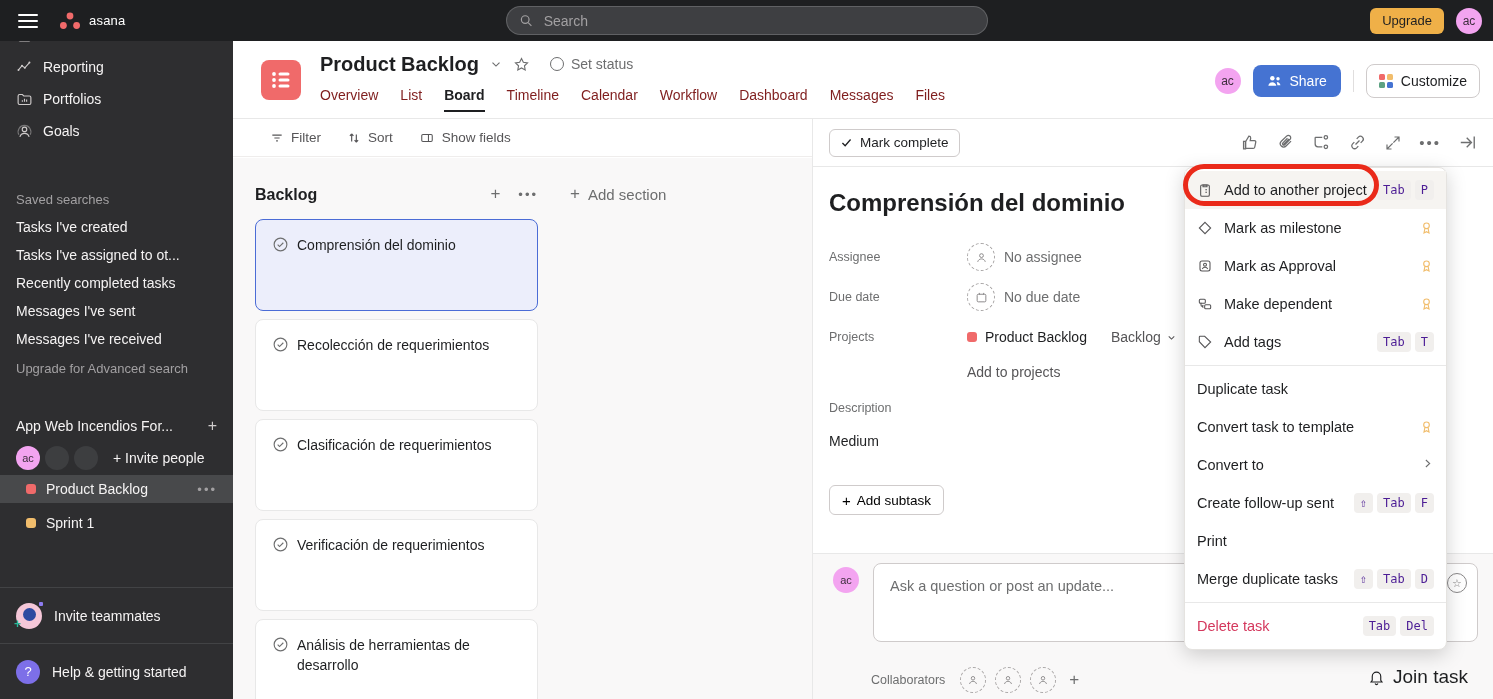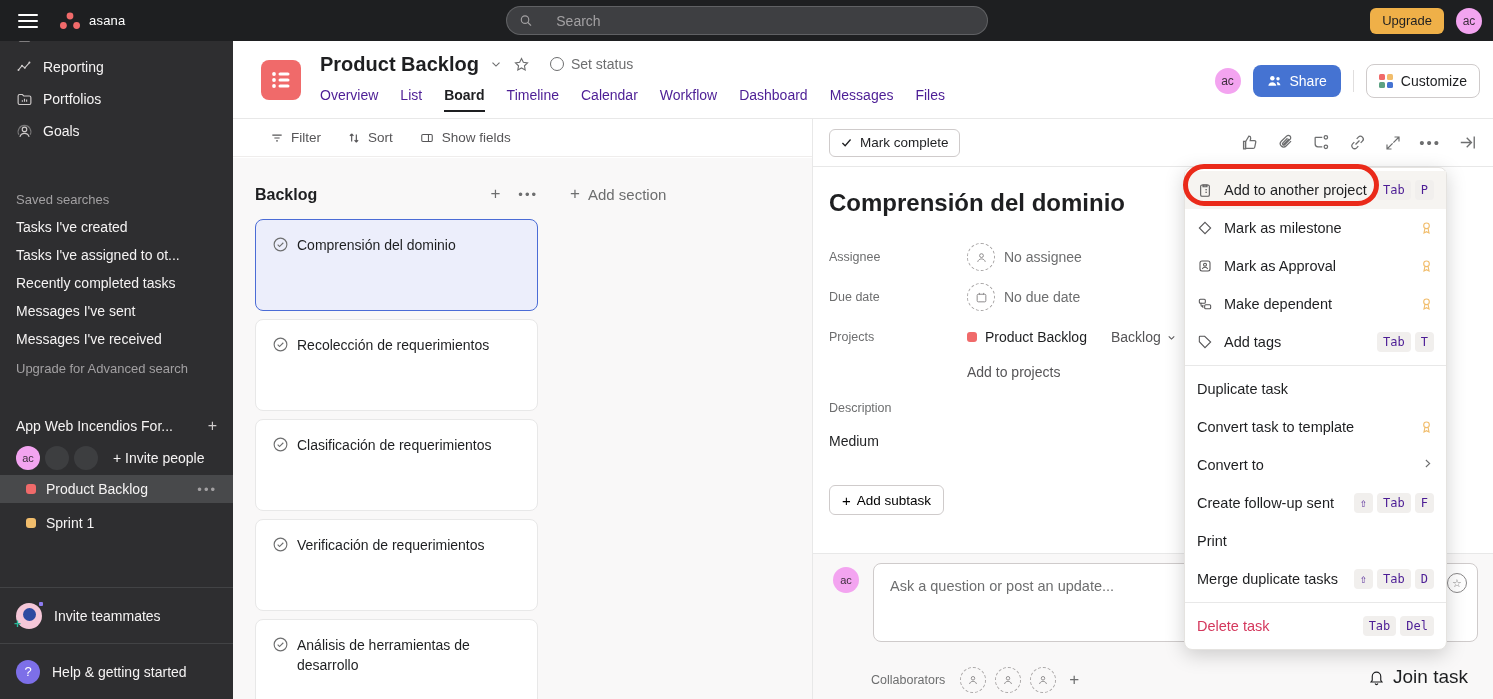--- a/index.html
+++ b/index.html
@@ -6,21 +6,21 @@
   html,body { width:1493px; height:699px; }
   body { font-family:"Liberation Sans", sans-serif; color:#1e1f21; background:#fff; }
   #app { position:relative; width:1493px; height:699px; overflow:hidden; background:#fff; }
 
   
   .topbar { position:absolute; left:0; top:0; width:1493px; height:41px; background:#1e1f21; display:flex; align-items:center; z-index:30; }
   .hamburger { width:20px; height:14px; display:flex; flex-direction:column; justify-content:space-between; margin-left:18px; cursor:pointer; }
   .hamburger span { height:2px; background:#fff; border-radius:1px; }
   .logo { display:flex; align-items:center; gap:7px; margin-left:20px; }
   .logo-word { color:#fff; font-size:13px; font-weight:500; letter-spacing:.2px; }
-  .searchwrap { position:absolute; left:50%; transform:translateX(-50%); width:482px; height:29px; background:#3e3f42; border:1px solid rgba(255,255,255,.18); border-radius:15px; display:flex; align-items:center; padding:0 12px; gap:24px; }
+  .searchwrap { position:absolute; left:50%; transform:translateX(-50%); width:482px; height:29px; background:#3e3f42; border:1px solid rgba(255,255,255,.18); border-radius:15px; display:flex; align-items:center; padding:0 12px; gap:11px; }
   .searchwrap input { background:transparent; border:none; outline:none; color:#e9e8e8; font-size:14px; width:100%; font-family:"Liberation Sans",sans-serif; }
   .searchwrap input::placeholder { color:#a2a0a2; }
   .topbar-right { position:absolute; right:11px; display:flex; align-items:center; gap:12px; }
   .upgrade-btn { background:#efb048; color:#1e1f21; font-size:13px; font-weight:500; border:none; border-radius:6px; height:26px; padding:0 12px; cursor:pointer; }
   .avatar { width:26px; height:26px; border-radius:50%; background:#f3a4f0; color:#3d2e3d; font-size:12px; display:flex; align-items:center; justify-content:center; }
 
   
   .sidebar { position:absolute; left:0; top:41px; width:233px; height:658px; background:#2e2e30; color:#f5f3f3; overflow:hidden; z-index:10; }
   .side-item { height:32px; display:flex; align-items:flex-start; gap:10px; padding:0 16px; font-size:14px; cursor:pointer; color:#f5f3f3; }
   .side-item svg { flex:0 0 auto; }
@@ -54,21 +54,21 @@
   .main { position:absolute; left:233px; top:41px; width:1260px; height:658px; background:#fff; }
   .proj-header { position:relative; height:78px; border-bottom:1px solid #e8e8e8; background:#fff; }
   .proj-icon { position:absolute; left:28px; top:19px; width:40px; height:40px; border-radius:8px; background:#f06a6a; }
   .head-stack { position:absolute; left:87px; top:8px; }
   .title-row { display:flex; align-items:center; gap:10px; height:30px; }
   .page-title { font-size:20px; font-weight:600; }
   .icon-mut { color:#6d6e6f; display:flex; align-items:center; }
   .set-status { display:flex; align-items:center; gap:7px; color:#6d6e6f; font-size:14px; margin-left:10px; cursor:pointer; }
   .status-circ { width:14px; height:14px; border:1.5px solid #6d6e6f; border-radius:50%; }
   .tabs { display:flex; gap:22px; margin-top:8px; }
-  .tab { font-size:14px; color:#4c1d95; padding-bottom:9px; cursor:pointer; position:relative; }
+  .tab { font-size:14px; color:#7f1d1d; padding-bottom:9px; cursor:pointer; position:relative; }
   .tab.active { color:#1e1f21; font-weight:700; }
   .tab.active::after { content:""; position:absolute; left:0; right:0; bottom:0; height:2px; background:#1e1f21; }
   .header-right { position:absolute; right:13px; top:23px; display:flex; align-items:center; gap:12px; }
   .share-btn { background:#4573d2; color:#fff; border:none; border-radius:8px; height:32px; padding:0 14px; font-size:14px; font-weight:500; display:flex; align-items:center; gap:7px; cursor:pointer; }
   .vdiv { width:1px; height:22px; background:#e0dede; }
   .customize-btn { background:#fff; color:#1e1f21; border:1px solid #cfcbcb; border-radius:8px; height:32px; padding:16px 12px; font-size:14px; display:flex; align-items:center; gap:8px; cursor:pointer; }
   .cgrid { display:grid; grid-template-columns:6px 6px; grid-gap:2px; }
   .cgrid span { width:6px; height:6px; border-radius:1.5px; }
 
   .toolbar { height:38px; display:flex; align-items:center; gap:26px; padding-left:37px; background:#fff; border-bottom:1px solid #efedec; }

